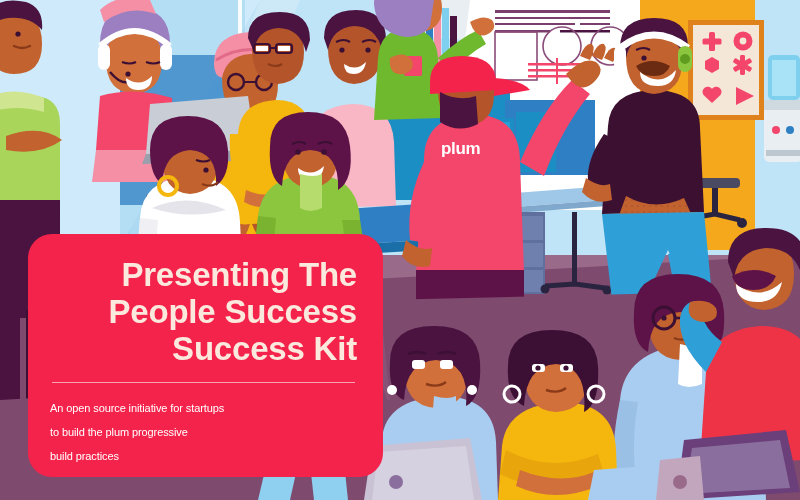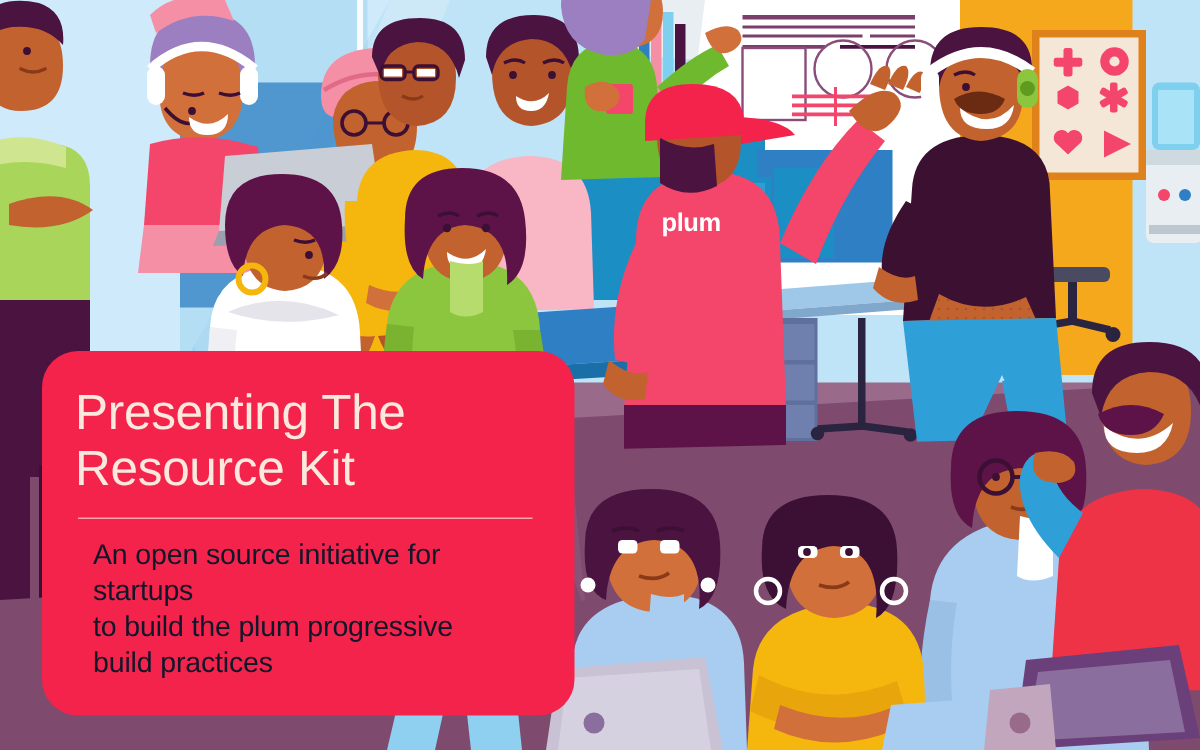--- a/index.html
+++ b/index.html
@@ -33,33 +33,34 @@
     border-radius: 24px;
     box-sizing: border-box;
     padding: 22px 26px 18px 22px;
     z-index: 40;
   }
   .hero-title {
     margin: 0;
     color: #fbe9dd;
     font-size: 33px;
     line-height: 37px;
-    font-weight: 400;
+    font-weight: 700;
     letter-spacing: -0.2px;
+    text-align: right;
   }
   .hero-divider {
     margin: 15px 2px 13px 2px;
     height: 1px;
     background: #f8b9c6;
     opacity: .85;
   }
   .hero-sub {
-    margin: 12px;
-    color: #0f172a;
-    font-size: 19px;
+    margin: 0;
+    color: #ffffff;
+    font-size: 11px;
     line-height: 24px;
     font-weight: 400;
     letter-spacing: -0.1px;
   }
   .hero-title span, .hero-sub span { display: block; }
 </style>
 </head>
 <body>
 
 <div class="canvas">
@@ -420,21 +421,22 @@
 
       <polygon points="660,460 700,456 704,500 656,500" fill="#c2a6bd"></polygon>
       <circle cx="680" cy="482" r="7" fill="#9a6a8a"></circle>
 
     </g>
   </svg>
 
   <div class="hero-card">
     <h1 class="hero-title">
       <span>Presenting The</span>
-      <span>Resource Kit</span>
+      <span>People Success</span>
+      <span>Success Kit</span>
     </h1>
     <div class="hero-divider"></div>
     <p class="hero-sub">
       <span>An open source initiative for startups</span>
       <span>to build the plum progressive</span>
       <span>build practices</span>
     </p>
   </div>
 
 </div>

